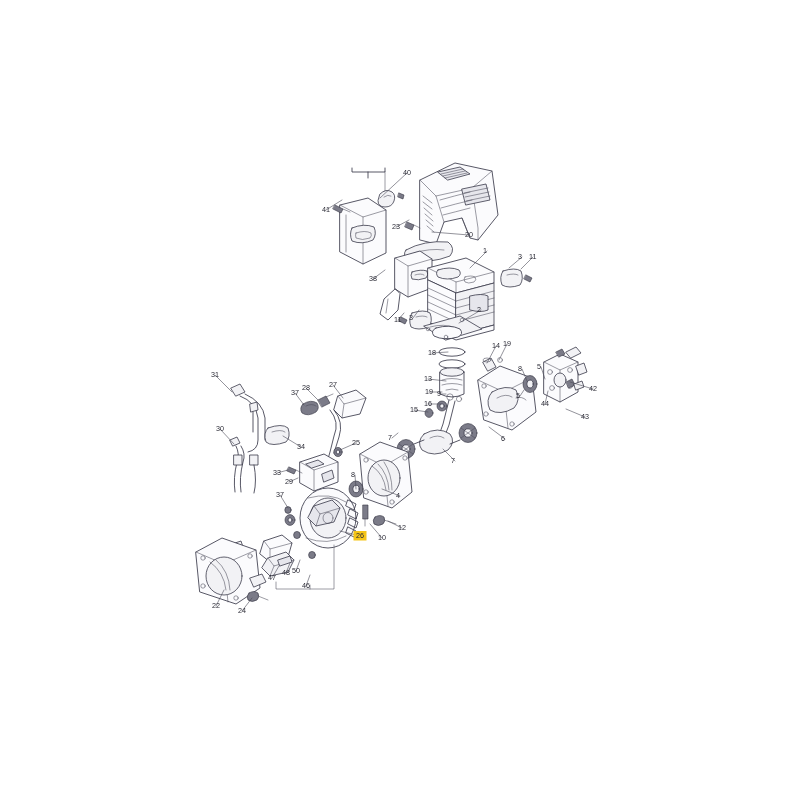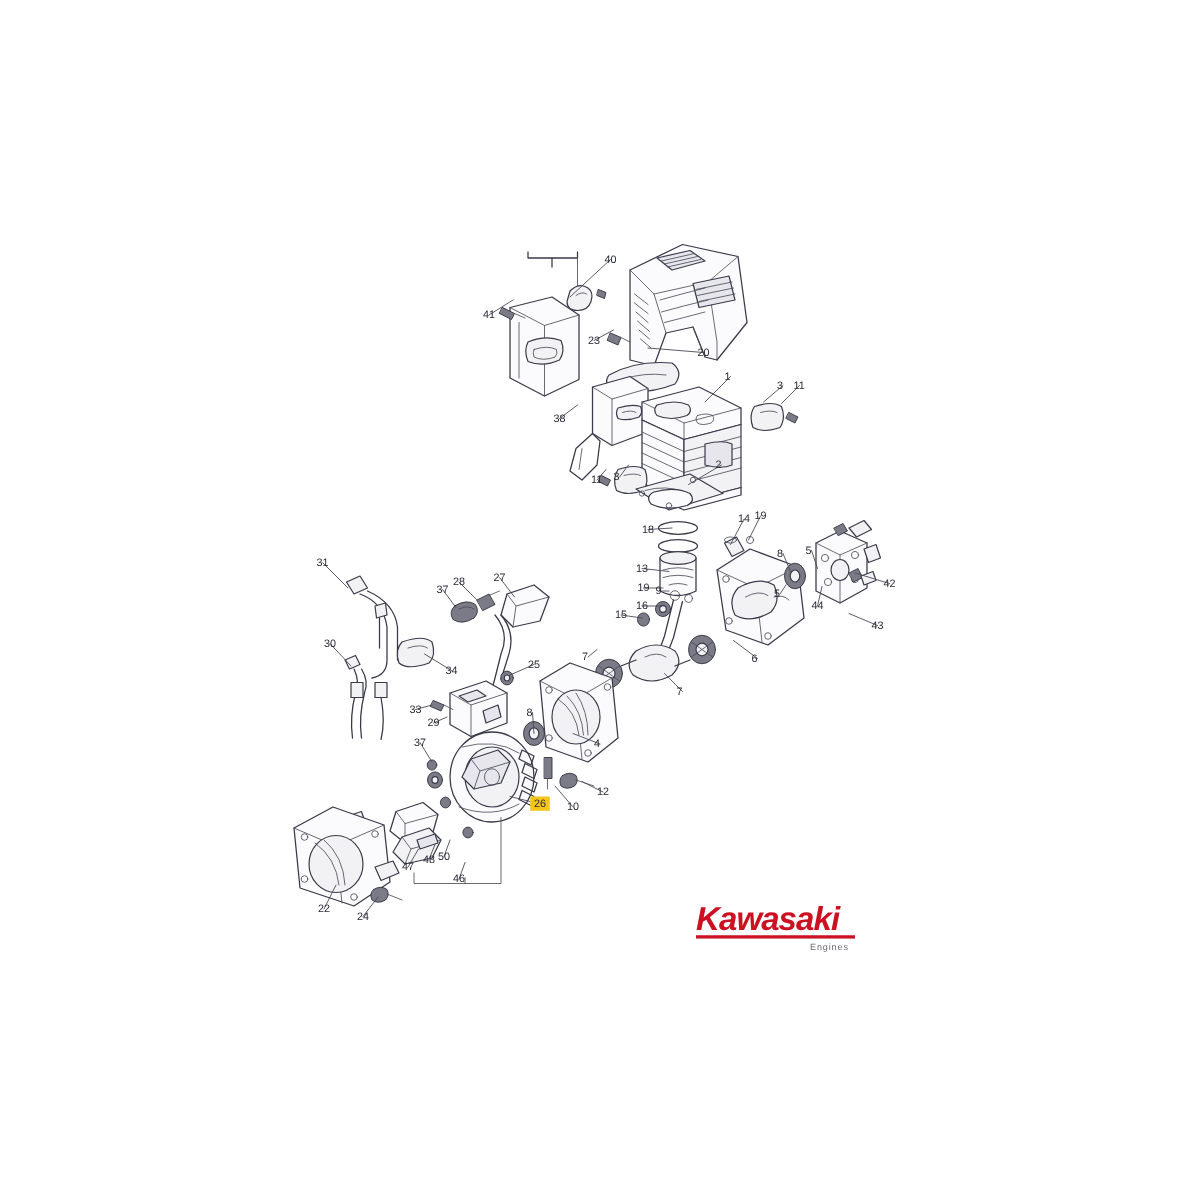--- a/index.html
+++ b/index.html
@@ -548,21 +548,14 @@
           <text x="292" y="573" class="lbl">50</text>
         </g>
         <g>
           <line x1="306" y1="586" x2="310" y2="575" class="lead"></line>
           <text x="302" y="588" class="lbl">46</text>
         </g>
       </g>
 
 </svg>
 
-<div id="logo">
-  <svg viewBox="0 0 112 36" width="112" height="36">
-    <text class="k-word" x="2" y="20" id="logo-word" fill="#cc1122">Kawasaki</text>
-    <rect id="logo-bar" x="2" y="23.5" width="106" height="2.2" fill="#cc1122"></rect>
-    <text class="k-sub" x="78" y="33" id="logo-sub" fill="#6a6a72">Engines</text>
-  </svg>
+
 </div>
 
-</div>
-
 </body></html>

